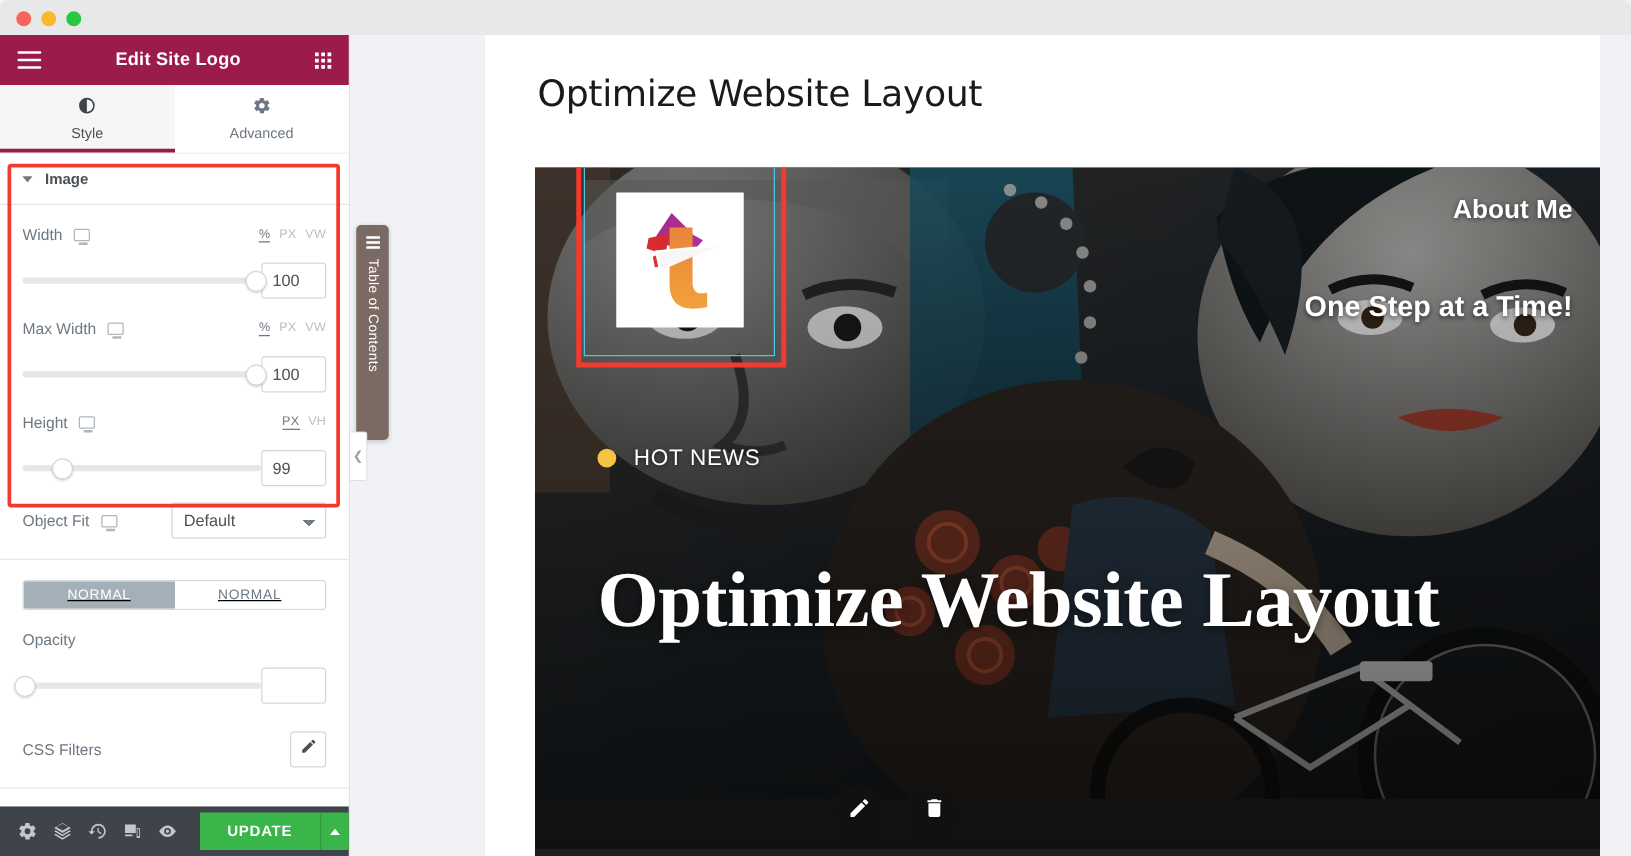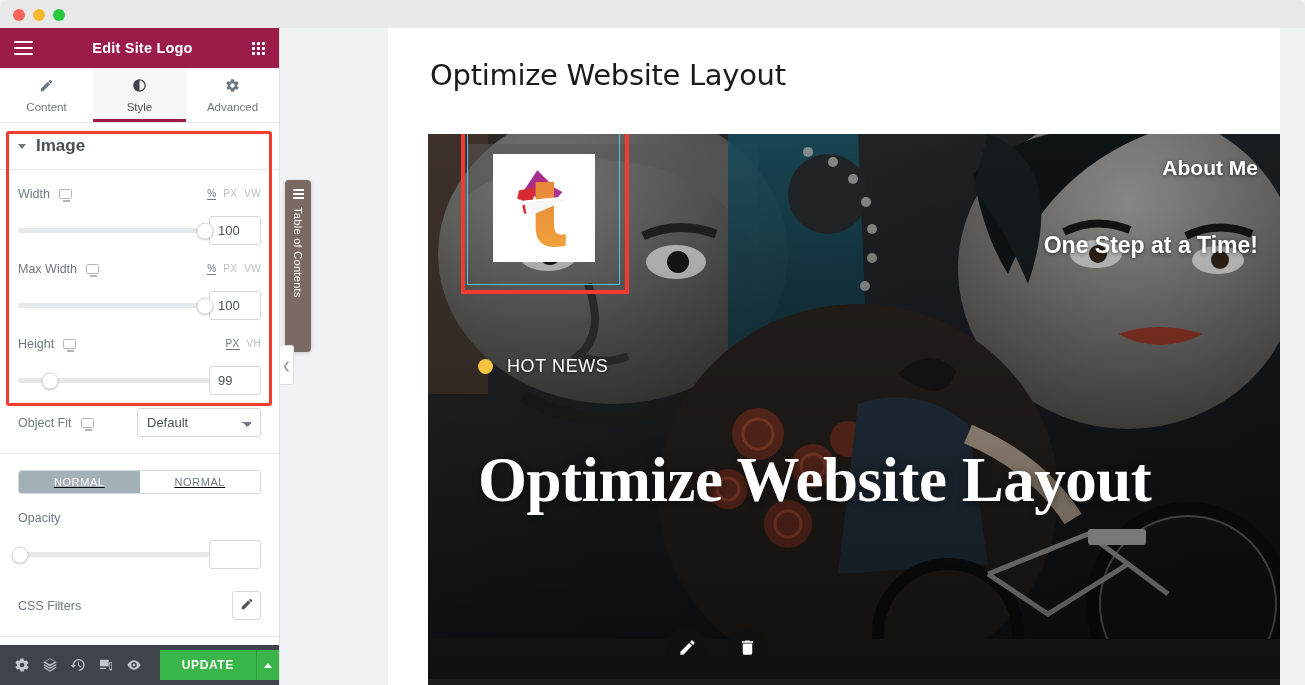--- a/index.html
+++ b/index.html
@@ -52,21 +52,21 @@
 
   .panel-body { flex: 1; overflow: hidden; position: relative; background: #fff; }
 
   .hl-box {
     position: absolute; left: 6px; top: 8px; width: 266px; height: 275px;
     border: 3px solid #f33a2e; border-radius: 3px; pointer-events: none; z-index: 5;
   }
 
   .section-head {
     display: flex; align-items: center; gap: 10px;
-    padding: 13px 18px; font-size: 17px; font-weight: bold; color: #495157;
+    padding: 13px 18px; font-size: 12px; font-weight: bold; color: #495157;
     border-bottom: 1px solid #e6e6e6; cursor: pointer;
   }
   .caret { width: 0; height: 0; border-left: 4.5px solid transparent; border-right: 4.5px solid transparent; border-top: 5px solid #6d7882; }
 
   .ctrl { padding: 13px 18px 0 18px; }
   .ctrl-top { display: flex; align-items: center; justify-content: space-between; height: 22px; }
   .ctrl-label { font-size: 12.5px; color: #6d7882; display: flex; align-items: center; gap: 9px; }
   .mon {
     width: 13px; height: 10px; border: 1.4px solid #b0b6bb; border-radius: 1.5px; position: relative; display:inline-block;
   }
@@ -253,28 +253,20 @@
           <i></i>
           <i></i>
           <i></i>
           <i></i>
           <i></i>
           <i></i>
         </div>
     </div>
 
     <div class="tabs">
-      <div class="tab">
-        <span>
-          <svg viewBox="0 0 24 24">
-              <path d="M3 17.25V21h3.75L17.81 9.94l-3.75-3.75L3 17.25zM20.71 7.04a1 1 0 000-1.41l-2.34-2.34a1 1 0 00-1.41 0l-1.83 1.83 3.75 3.75 1.83-1.83z"></path>
-            </svg>
-        </span>
-        <span>Content</span>
-      </div>
       <div class="tab active">
         <span>
           <svg viewBox="0 0 24 24">
               <path d="M12 2a10 10 0 100 20 10 10 0 000-20zm0 18V4a8 8 0 010 16z"></path>
             </svg>
         </span>
         <span>Style</span>
       </div>
       <div class="tab">
         <span>

